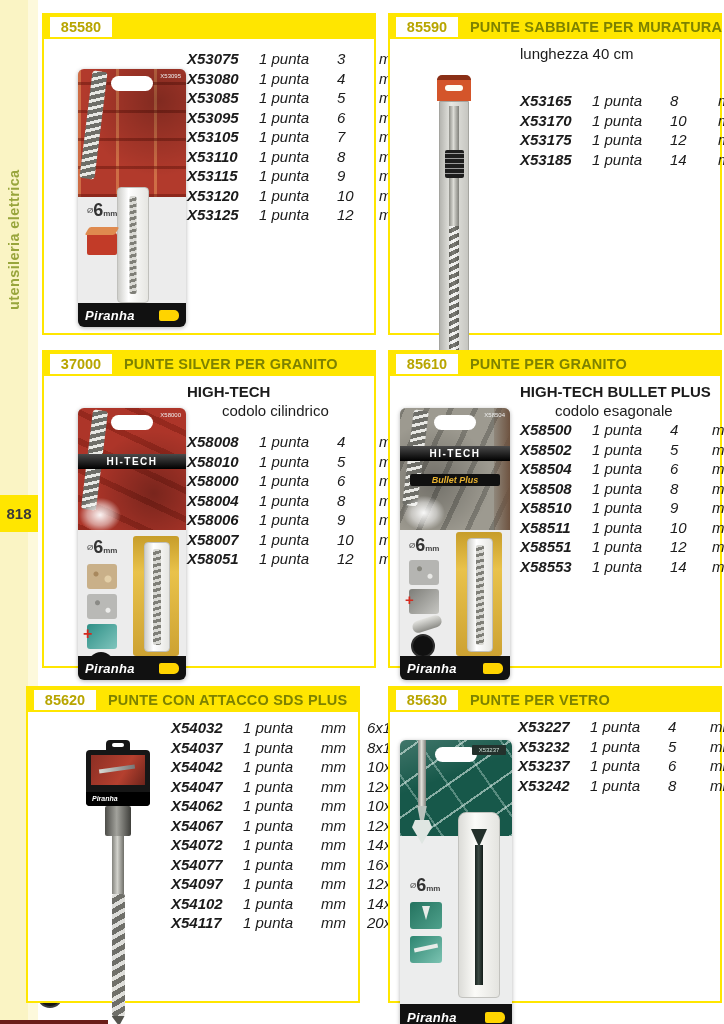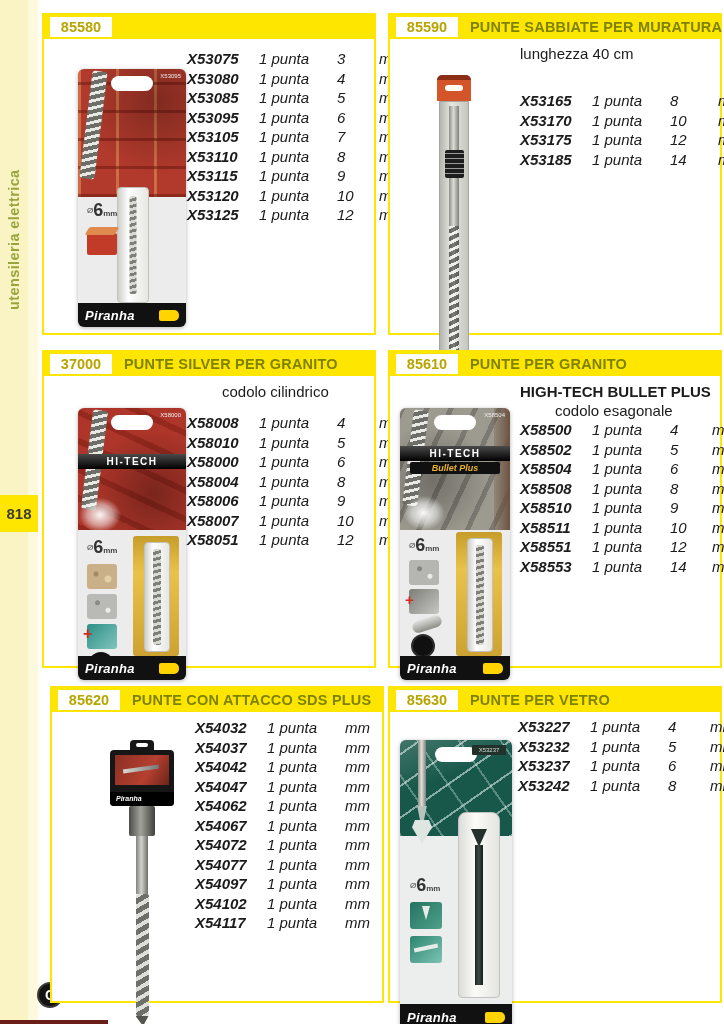--- a/index.html
+++ b/index.html
@@ -21,21 +21,21 @@
          display:flex;align-items:center;justify-content:center;
          color:#fff;font-weight:700;font-size:14px;}
   .redline{position:absolute;left:0;top:1020px;width:108px;height:4px;background:#6b1d18;}
 
   
   .panel{position:absolute;width:334px;border:2px solid #ffe600;background:#fff;box-sizing:border-box;}
   .p0{left:42px;top:13px;height:322px;}
   .p1{left:388px;top:13px;height:322px;}
   .p2{left:42px;top:350px;height:318px;}
   .p3{left:388px;top:350px;height:318px;}
-  .p4{left:50px;top:686px;height:317px;}
+  .p4{left:26px;top:686px;height:317px;}
   .p5{left:388px;top:686px;height:317px;}
   .phead{height:24px;background:#ffe600;display:flex;align-items:center;}
   .codebox{margin-left:6px;width:62px;height:20px;background:#fff;text-align:center;line-height:20px;
            font-size:14.5px;font-weight:700;color:#b8a500;flex:0 0 auto;}
   .ptitle{margin-left:12px;font-size:14.5px;font-weight:700;color:#7d8200;letter-spacing:.2px;white-space:nowrap;}
   .pbody{position:relative;height:calc(100% - 24px);}
 
   
   .list{position:absolute;font-size:15px;color:#1b1b1b;}
   .p0 .list{left:143px;top:10px;}
@@ -148,21 +148,21 @@
 
   
   .photo-3{left:10px;top:8px;width:110px;height:272px;}
   .pk3-top{position:absolute;left:0;top:0;right:0;height:122px;
      background:radial-gradient(circle at 30% 60%,rgba(0,0,0,.28),transparent 55%),
        repeating-linear-gradient(115deg,rgba(60,60,55,.35) 0 5px,transparent 5px 22px),
        #9d9a90;}
   .pk3-top::after{content:"";position:absolute;right:0;top:0;width:16px;height:100%;
        background:linear-gradient(90deg,rgba(90,60,40,.2),#6e5340);}
   .photo-3 .hiband{top:38px;}
-  .photo-3 .bulletband{top:54px;}
+  .photo-3 .bulletband{top:66px;}
   .photo-3 .drillphoto{left:8px;top:2px;height:96px;}
   .photo-3 .burst{left:-4px;top:82px;}
   .photo-3 .goldcard{right:8px;top:124px;width:46px;height:124px;}
   .photo-3 .blister{left:11px;top:6px;width:24px;height:112px;}
   .photo-3 .bit{top:6px;width:8px;height:100px;}
   .photo-3 .dia{left:9px;top:128px;}
   .p3i1{left:9px;top:152px;background:#b5b5b2;
       background-image:radial-gradient(circle at 35% 35%,#87877f 2px,transparent 3px),
                        radial-gradient(circle at 70% 65%,#e9e9e6 2px,transparent 3px);}
   .p3i2{left:9px;top:181px;background:linear-gradient(135deg,#7d7d78,#c6c6c2);}
@@ -392,20 +392,21 @@
           <div class="icon icon-stone-grey"></div>
           <div class="icon icon-tile-plus"></div>
           <div class="rotcircle" style="left:10px;top:244px;">⟳</div>
           <div class="band">
               <span class="brand">Piranha</span>
               <span class="plogo"></span>
             </div>
         </div>
       </div>
       <div class="list">
+        <div class="sub-b">HIGH-TECH</div>
         <div class="sub-n">codolo cilindrico</div>
         <div class="rows gap12">
             <div class="row">
             <span class="c1">X58008</span>
             <span class="c2">1 punta</span>
             <span class="c3">4</span>
             <span class="c4">mm</span>
           </div>
             <div class="row">
             <span class="c1">X58010</span>

